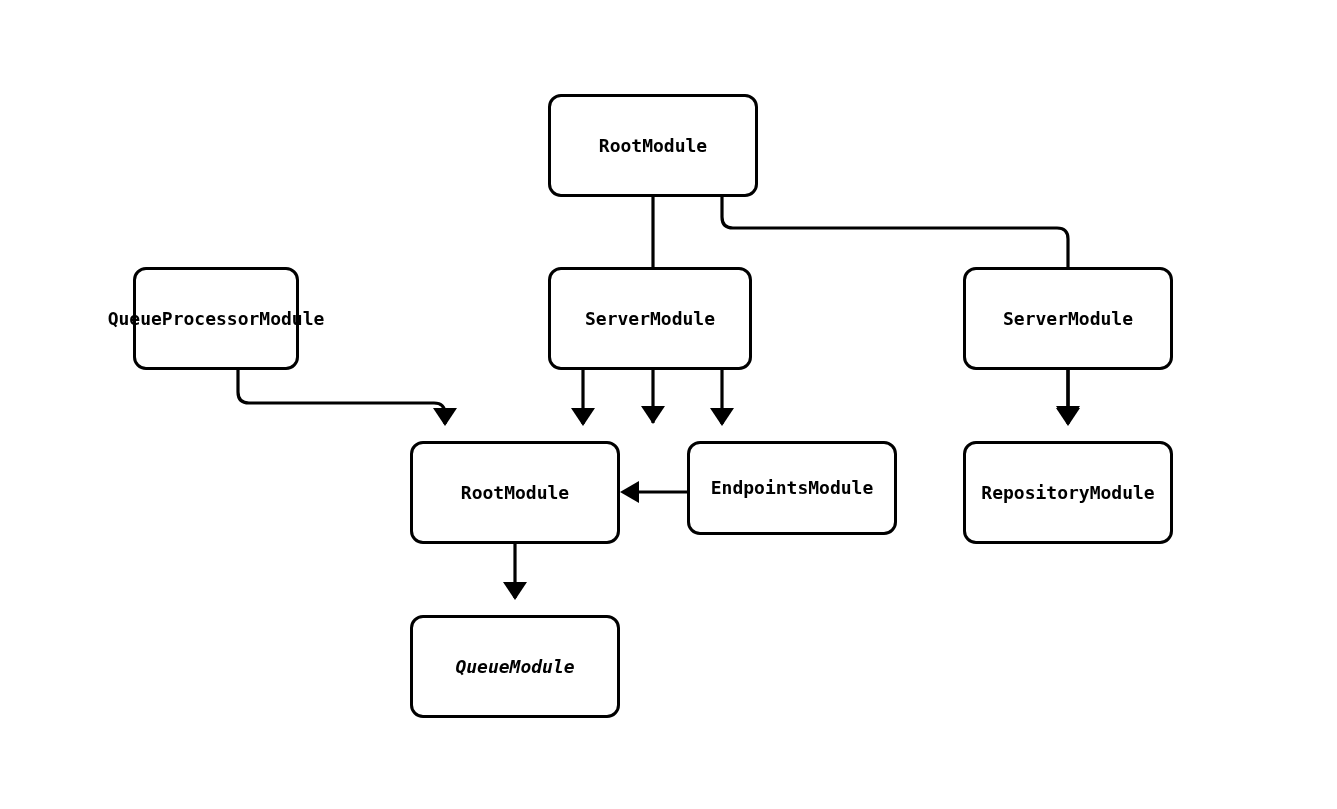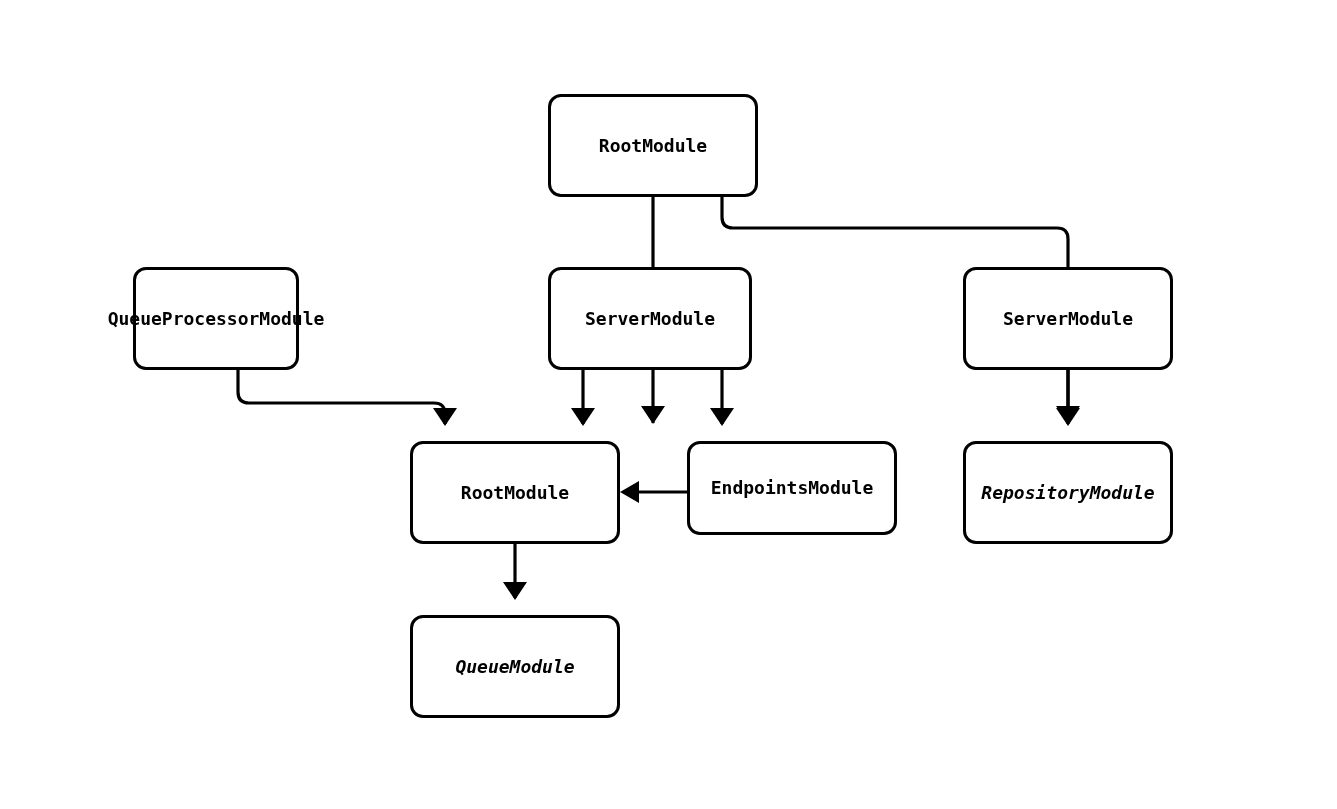--- a/index.html
+++ b/index.html
@@ -126,21 +126,21 @@
   <div class="node" style="left:410px; top:441px; width:210px; height:103px;">
     <div class="node-line">Root</div>
     <div class="node-line">Module</div>
   </div>
 
   <div class="node" style="left:687px; top:441px; width:210px; height:94px;">
     <div class="node-line">Endpoints</div>
     <div class="node-line">Module</div>
   </div>
 
-  <div class="node" style="left:963px; top:441px; width:210px; height:103px;font-style:italic;">
+  <div class="node" style="left:963px; top:441px; width:210px; height:103px;">
     <div class="node-line">Repository</div>
     <div class="node-line">Module</div>
   </div>
 
   <div class="node" style="left:410px; top:615px; width:210px; height:103px;font-style:italic;">
     <div class="node-line">Queue</div>
     <div class="node-line">Module</div>
   </div>
 
 </div>

